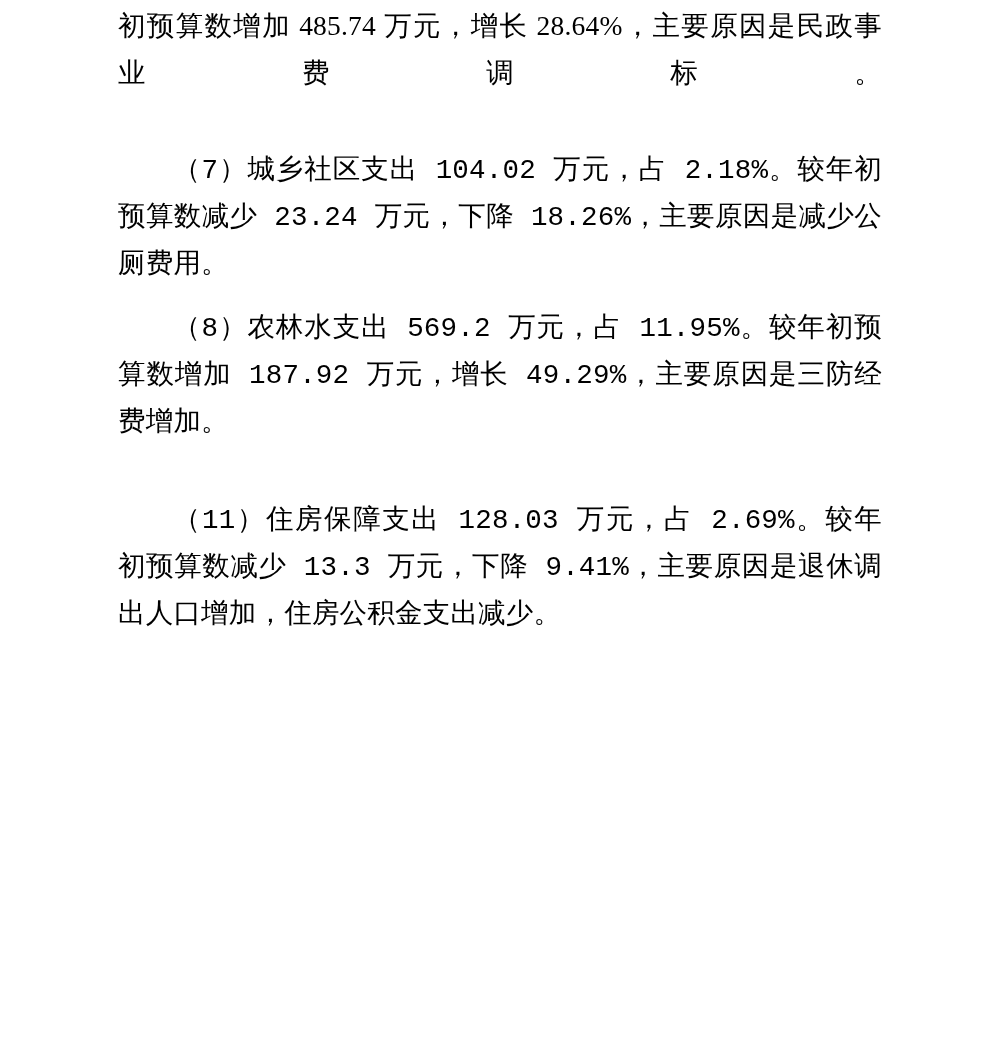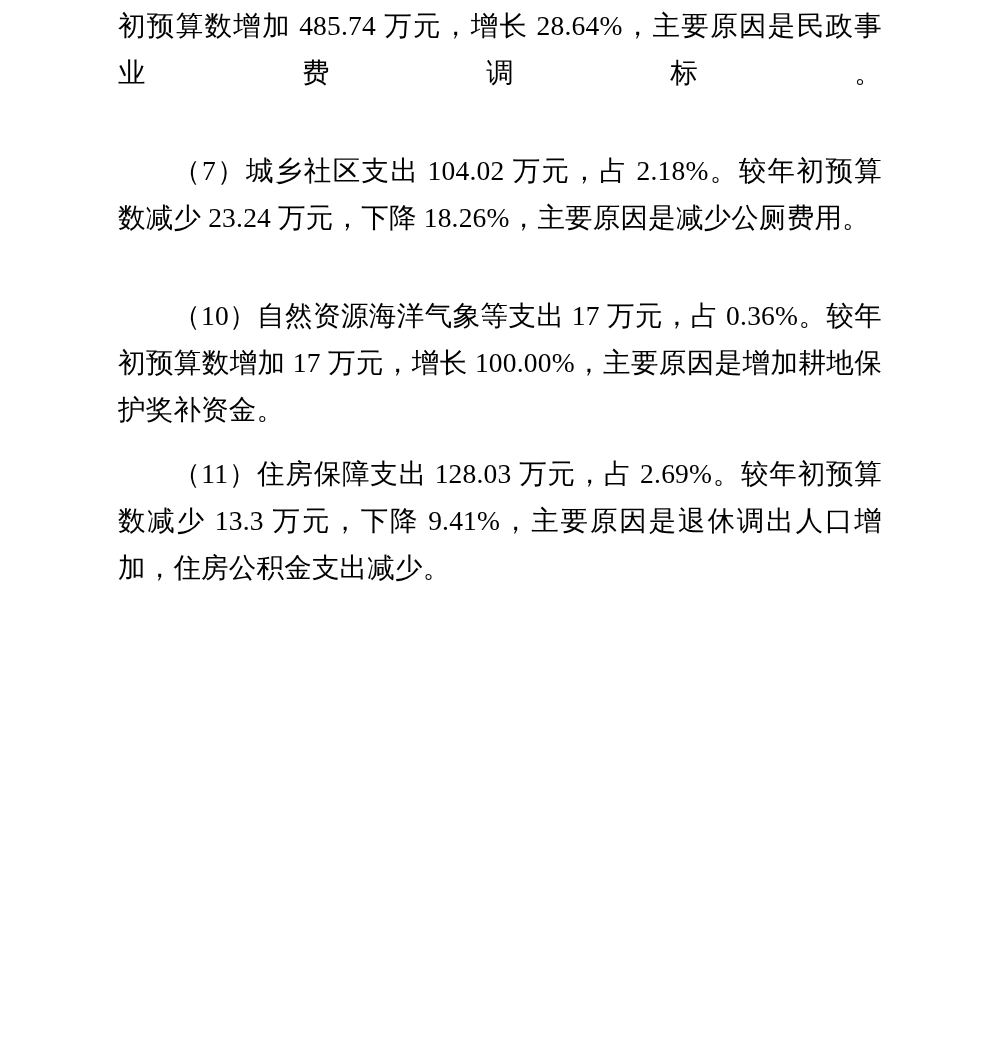--- a/index.html
+++ b/index.html
@@ -30,20 +30,21 @@
     font-size: 27.5px;
     line-height: 47px;
     text-align: justify;
     text-justify: inter-ideograph;
     text-align-last: justify;
     letter-spacing: 0.2px;
     word-break: break-all;
   }
   p.para.last-left {
     text-align-last: left;
+    font-family: Liberation Mono, monospace;
   }
   p.indent {
     text-indent: 2em;
   }
   .gap {
     height: 17px;
   }
 </style>
 </head>
 <body>
@@ -54,23 +55,23 @@
     <p class="para">初预算数增加 485.74 万元，增长 28.64%，主要原因是民政事业费调标。</p>
     <div class="gap"></div>
 
     <div class="gap"></div>
 
     <div class="gap"></div>
 
     <p class="para indent last-left">（7）城乡社区支出 104.02 万元，占 2.18%。较年初预算数减少 23.24 万元，下降 18.26%，主要原因是减少公厕费用。</p>
     <div class="gap"></div>
 
+    <p class="para indent last-left">（8）农林水支出 569.2 万元，占 11.95%。较年初预算数增加 187.92 万元，增长 49.29%，主要原因是三防经费增加。</p>
     <div class="gap"></div>
 
     <div class="gap"></div>
 
-    <p class="para indent last-left">（10）自然资源海洋气象等支出 17 万元，占 0.36%。较年初预算数增加 17 万元，增长 100.00%，主要原因是增加耕地保护奖补资金。</p>
     <div class="gap"></div>
 
     <p class="para indent last-left">（11）住房保障支出 128.03 万元，占 2.69%。较年初预算数减少 13.3 万元，下降 9.41%，主要原因是退休调出人口增加，住房公积金支出减少。</p>
 
   </div>
 </div>
 
 </body></html>

